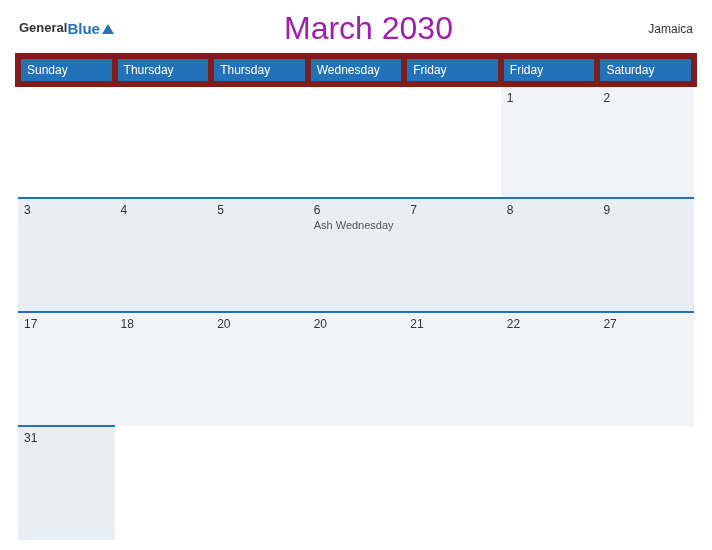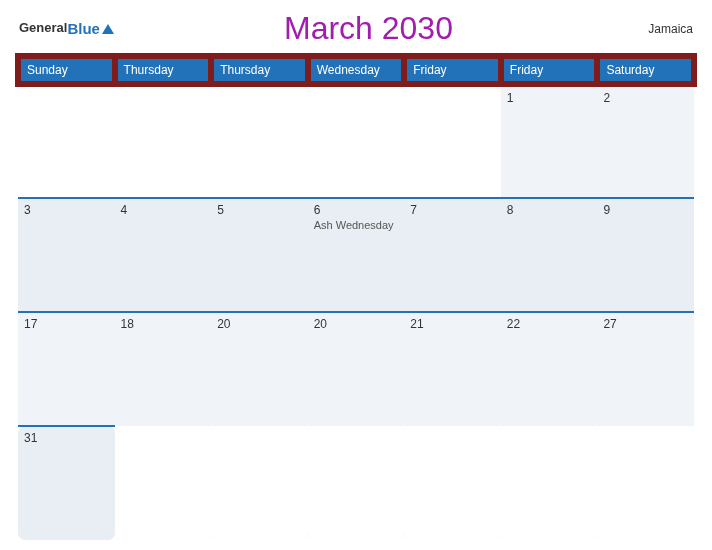--- a/index.html
+++ b/index.html
@@ -119,21 +119,20 @@
     }
 
     .empty-cell {
       background: #fff !important;
       border-top: none !important;
     }
 
     
     .last-row td {
       height: 50px;
-      border-radius: 7px;
     }
   </style>
 </head>
 <body>
 
 <div class="header">
   <div class="logo">
     <span class="logo-general">General</span>
     <span class="logo-blue">
       <span>Blue</span>

